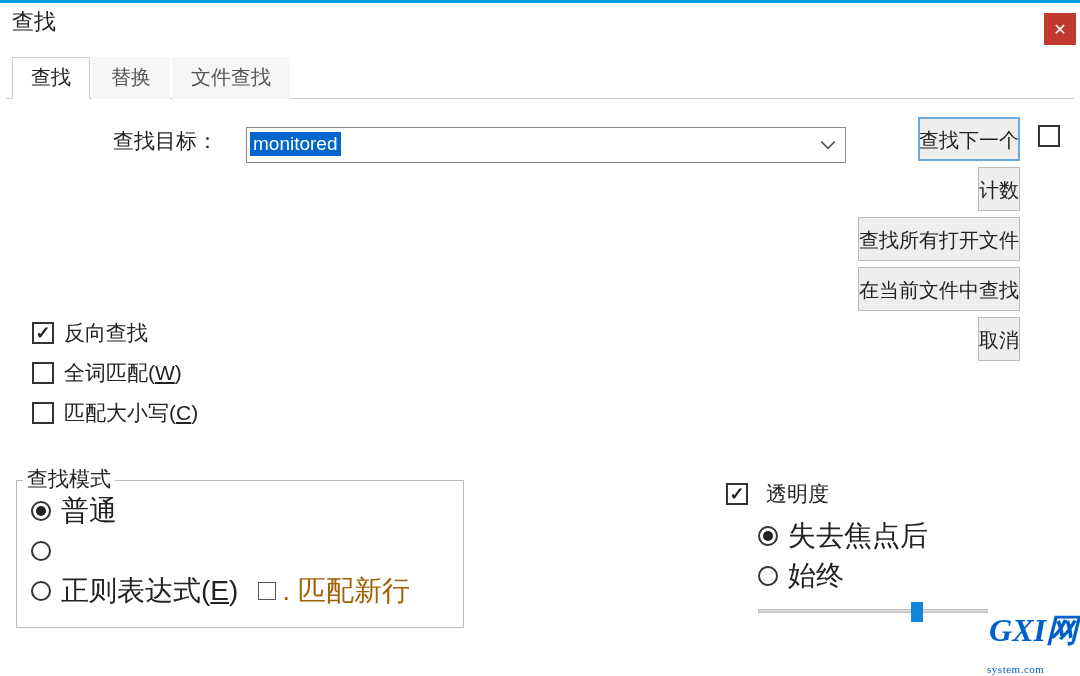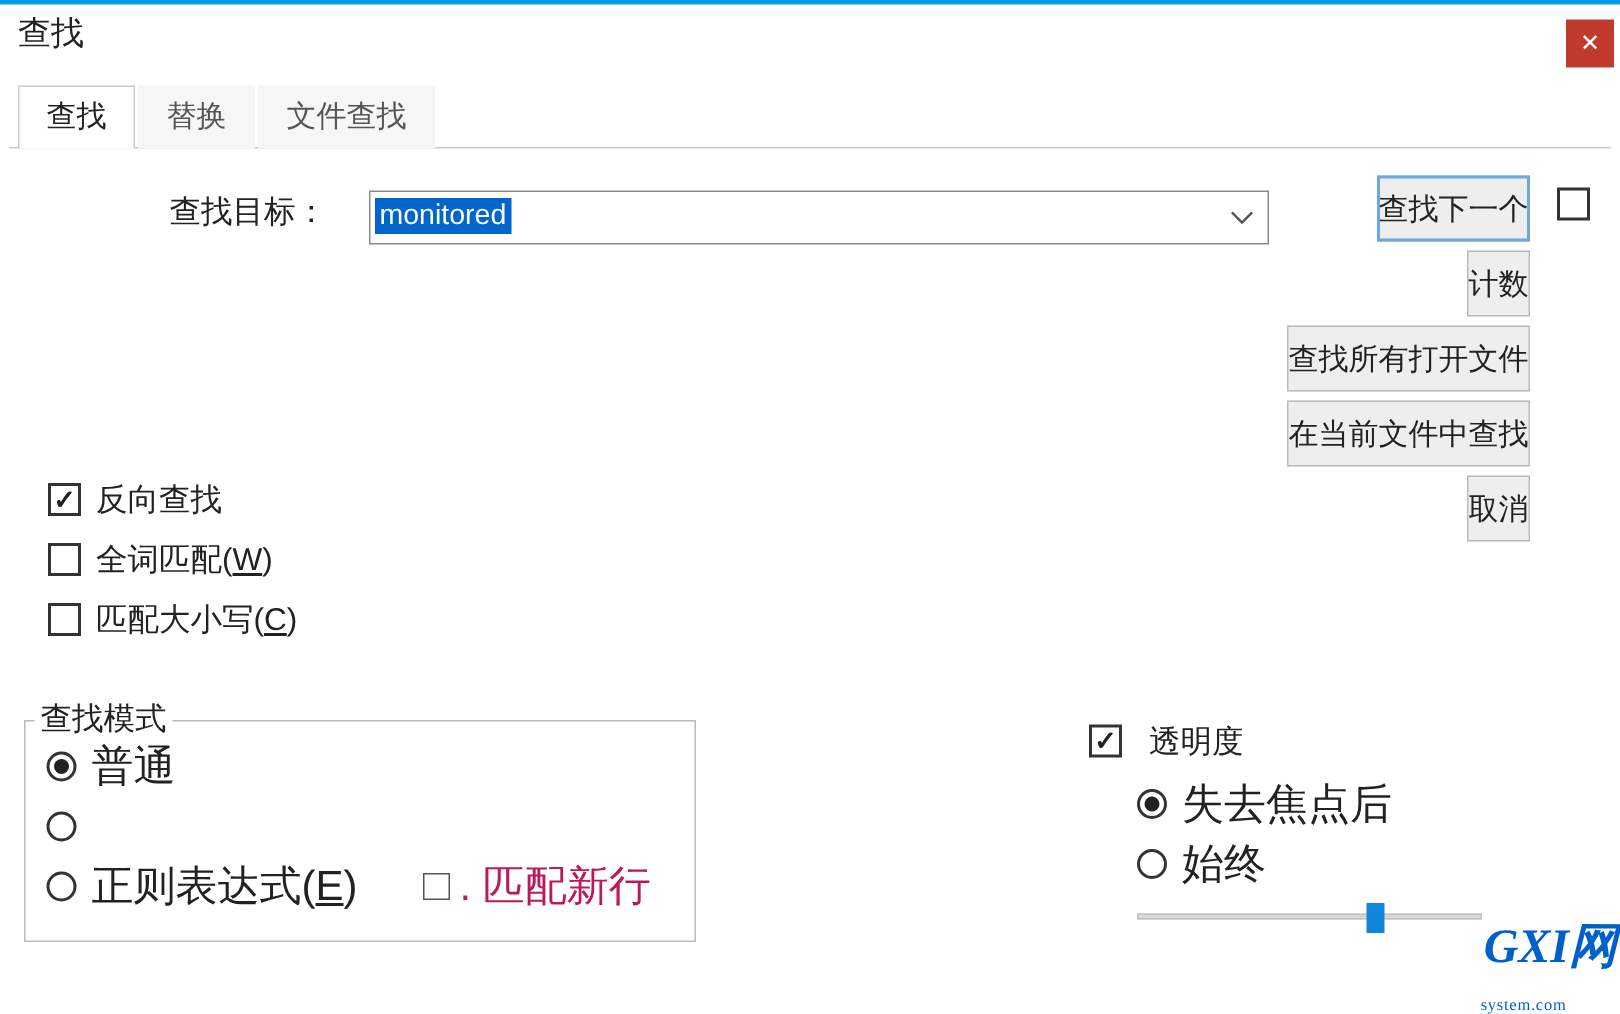--- a/index.html
+++ b/index.html
@@ -178,21 +178,21 @@
     font-size: 21px;
     margin-bottom: 8px;
   }
   .radio-line {
     display: flex;
     align-items: center;
     height: 40px;
     font-size: 28px;
     cursor: pointer;
   }
-  .radio-line .sub { margin-left: 44px; display: flex; align-items: center; gap: 6px; color:#be185d;}
+  .radio-line .sub { margin-left: 20px; display: flex; align-items: center; gap: 6px; color:#a16207;}
   .rad {
     width: 20px; height: 20px;
     border: 2px solid #333;
     border-radius: 50%;
     margin-right: 10px;
     position: relative;
   }
   .rad.sel::after {
     content: "";
     position: absolute;

